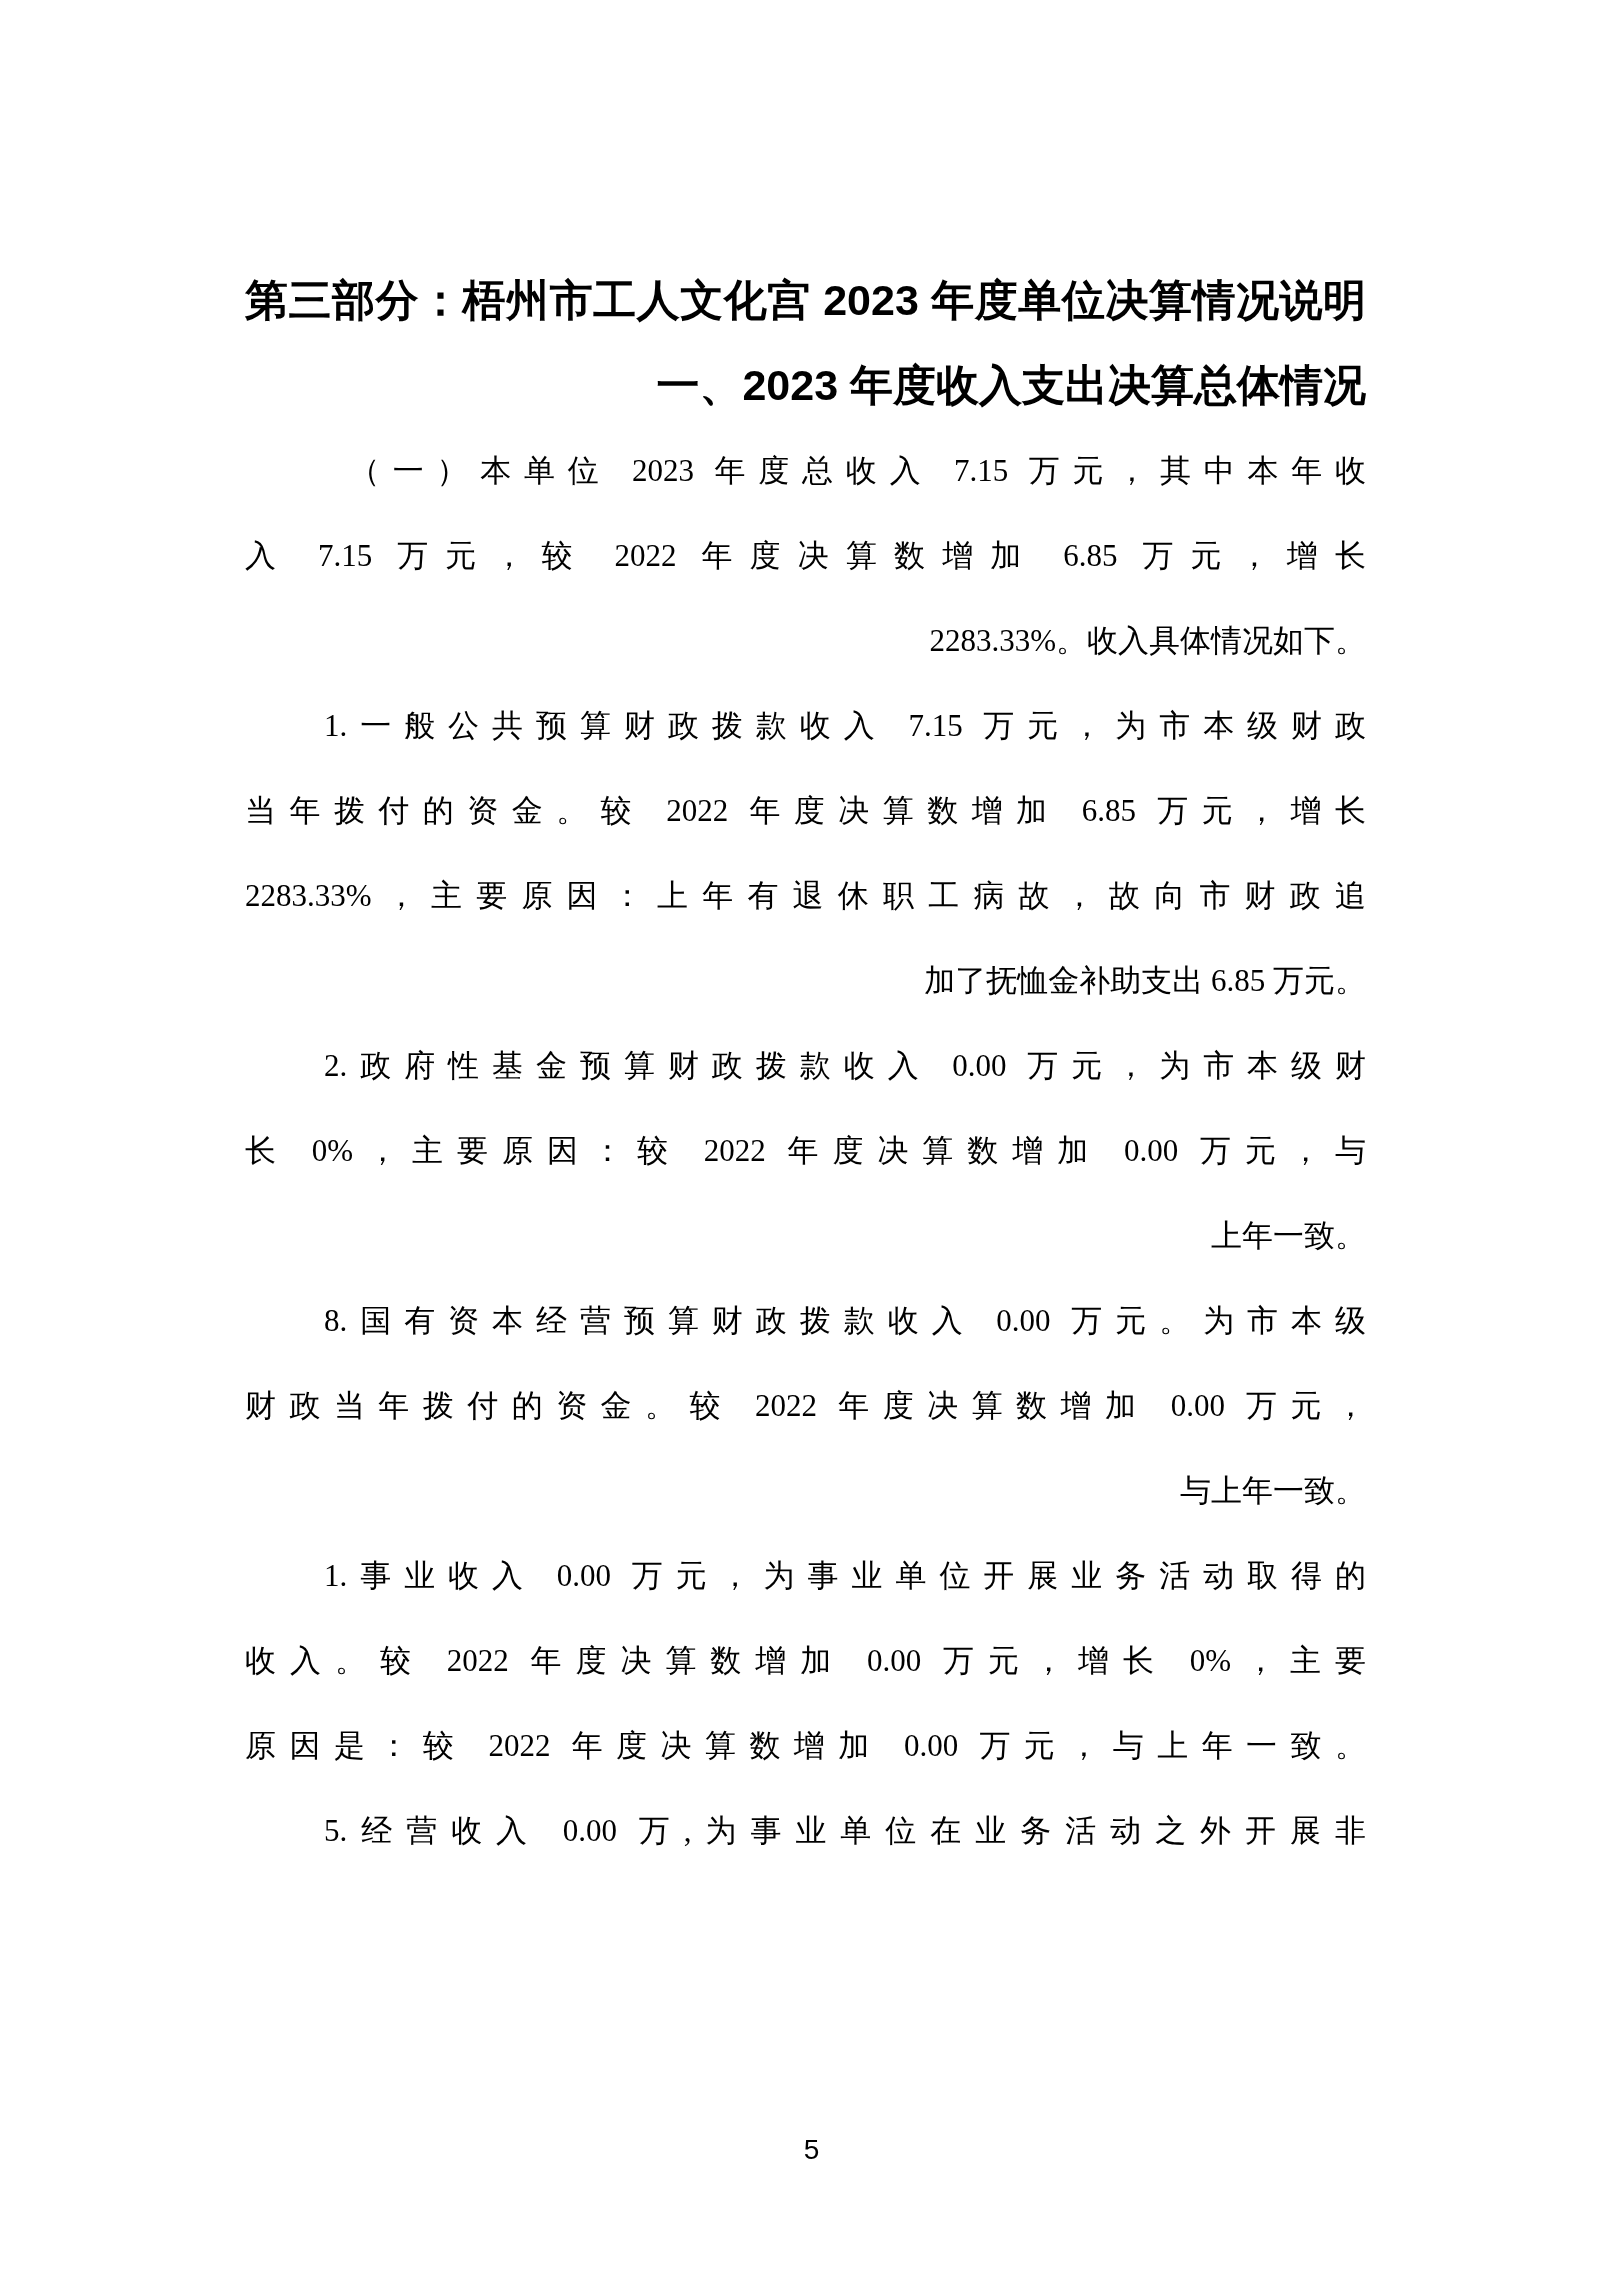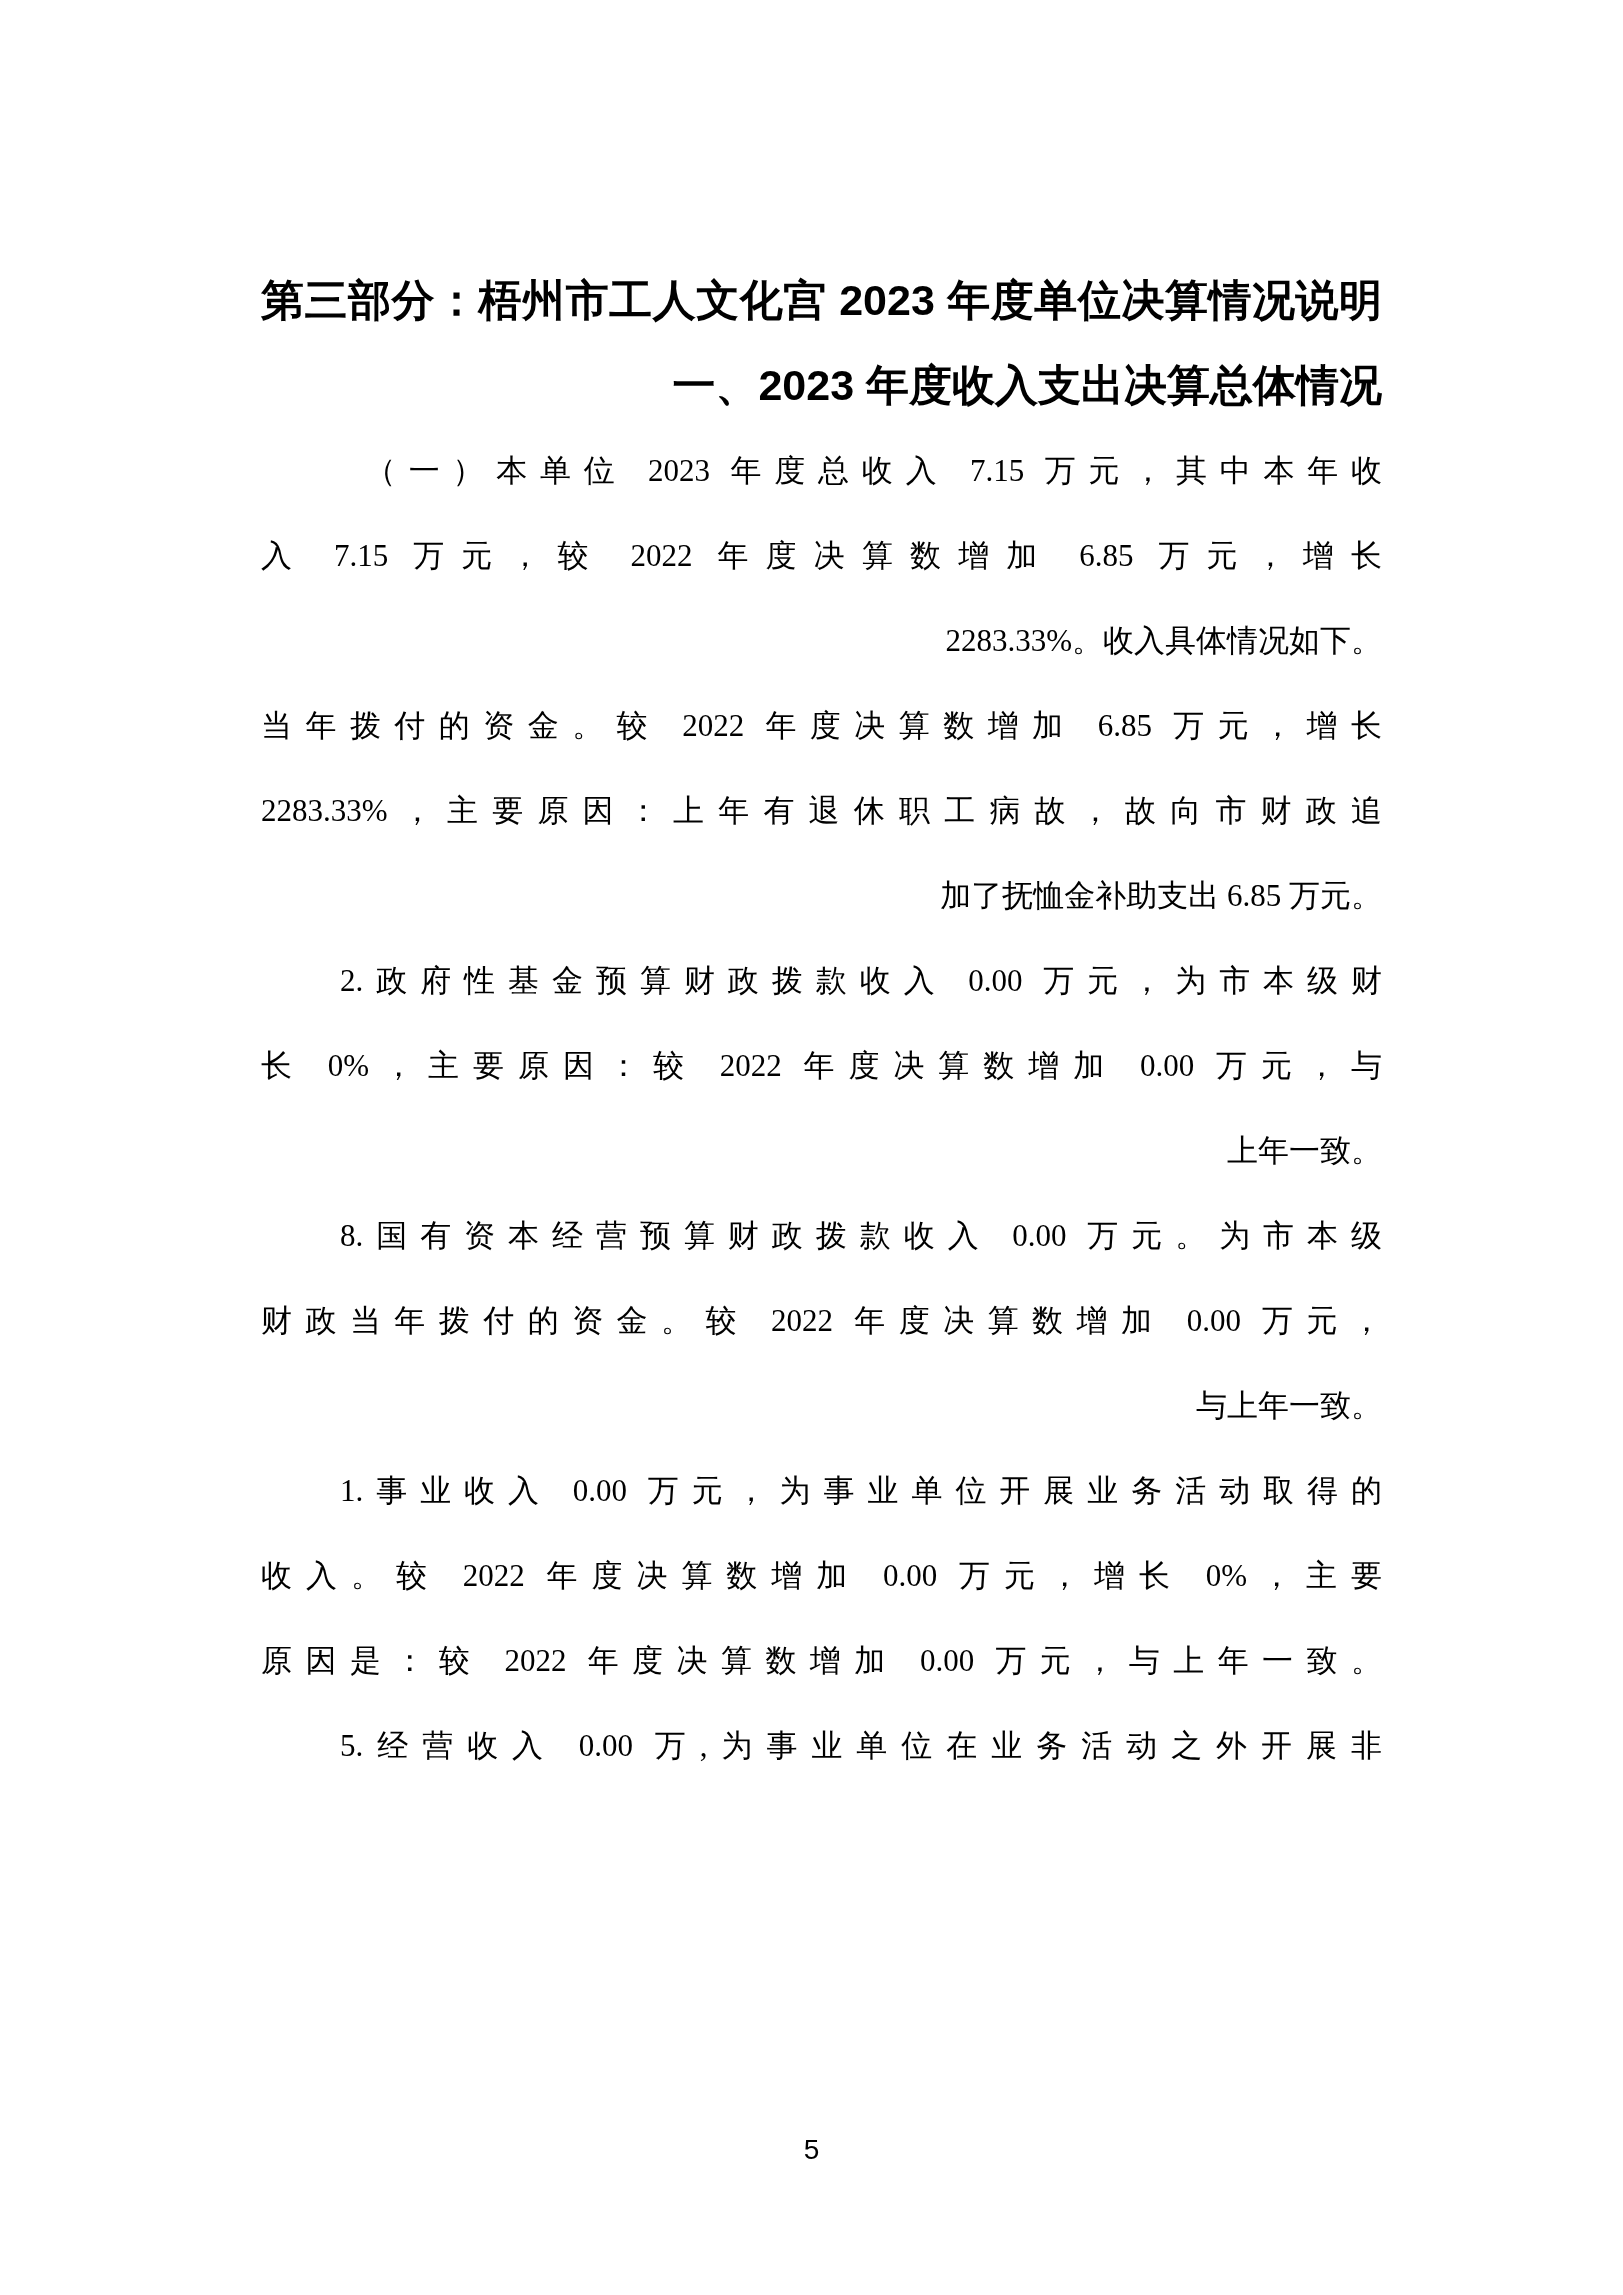--- a/index.html
+++ b/index.html
@@ -6,21 +6,21 @@
   .page {
     position: relative;
     width: 1623px;
     height: 2295px;
     background: #ffffff;
     color: #000000;
     overflow: hidden;
   }
   .content {
     position: absolute;
-    left: 261px;
+    left: 245px;
     top: 258px;
     width: 1121px;
   }
   .line {
     height: 85px;
     line-height: 85px;
     overflow: hidden;
     white-space: normal;
     text-align: right;
   }
@@ -55,20 +55,21 @@
 </head>
 <body>
 
 <div class="page">
   <div class="content">
     <div class="line h just">第三部分：梧州市工人文化宫 2023 年度单位决算情况说明</div>
     <div class="line h">一、2023 年度收入支出决算总体情况</div>
     <div class="line body just indent-paren">（一）本单位 2023 年度总收入 7.15 万元，其中本年收</div>
     <div class="line body just">入 7.15 万元，较 2022 年度决算数增加 6.85 万元，增长</div>
     <div class="line body">2283.33%。收入具体情况如下。</div>
+    <div class="line body just indent">1.一般公共预算财政拨款收入 7.15 万元，为市本级财政</div>
     <div class="line body just">当年拨付的资金。较 2022 年度决算数增加 6.85 万元，增长</div>
     <div class="line body just">2283.33%，主要原因：上年有退休职工病故，故向市财政追</div>
     <div class="line body">加了抚恤金补助支出 6.85 万元。</div>
     <div class="line body just indent">2.政府性基金预算财政拨款收入 0.00 万元，为市本级财</div>
     <div class="line body just">长 0%，主要原因：较 2022 年度决算数增加 0.00 万元，与</div>
     <div class="line body">上年一致。</div>
     <div class="line body just indent">8.国有资本经营预算财政拨款收入 0.00 万元。为市本级</div>
     <div class="line body just">财政当年拨付的资金。较 2022 年度决算数增加 0.00 万元，</div>
     <div class="line body">与上年一致。</div>
     <div class="line body just indent">1.事业收入 0.00 万元，为事业单位开展业务活动取得的</div>

